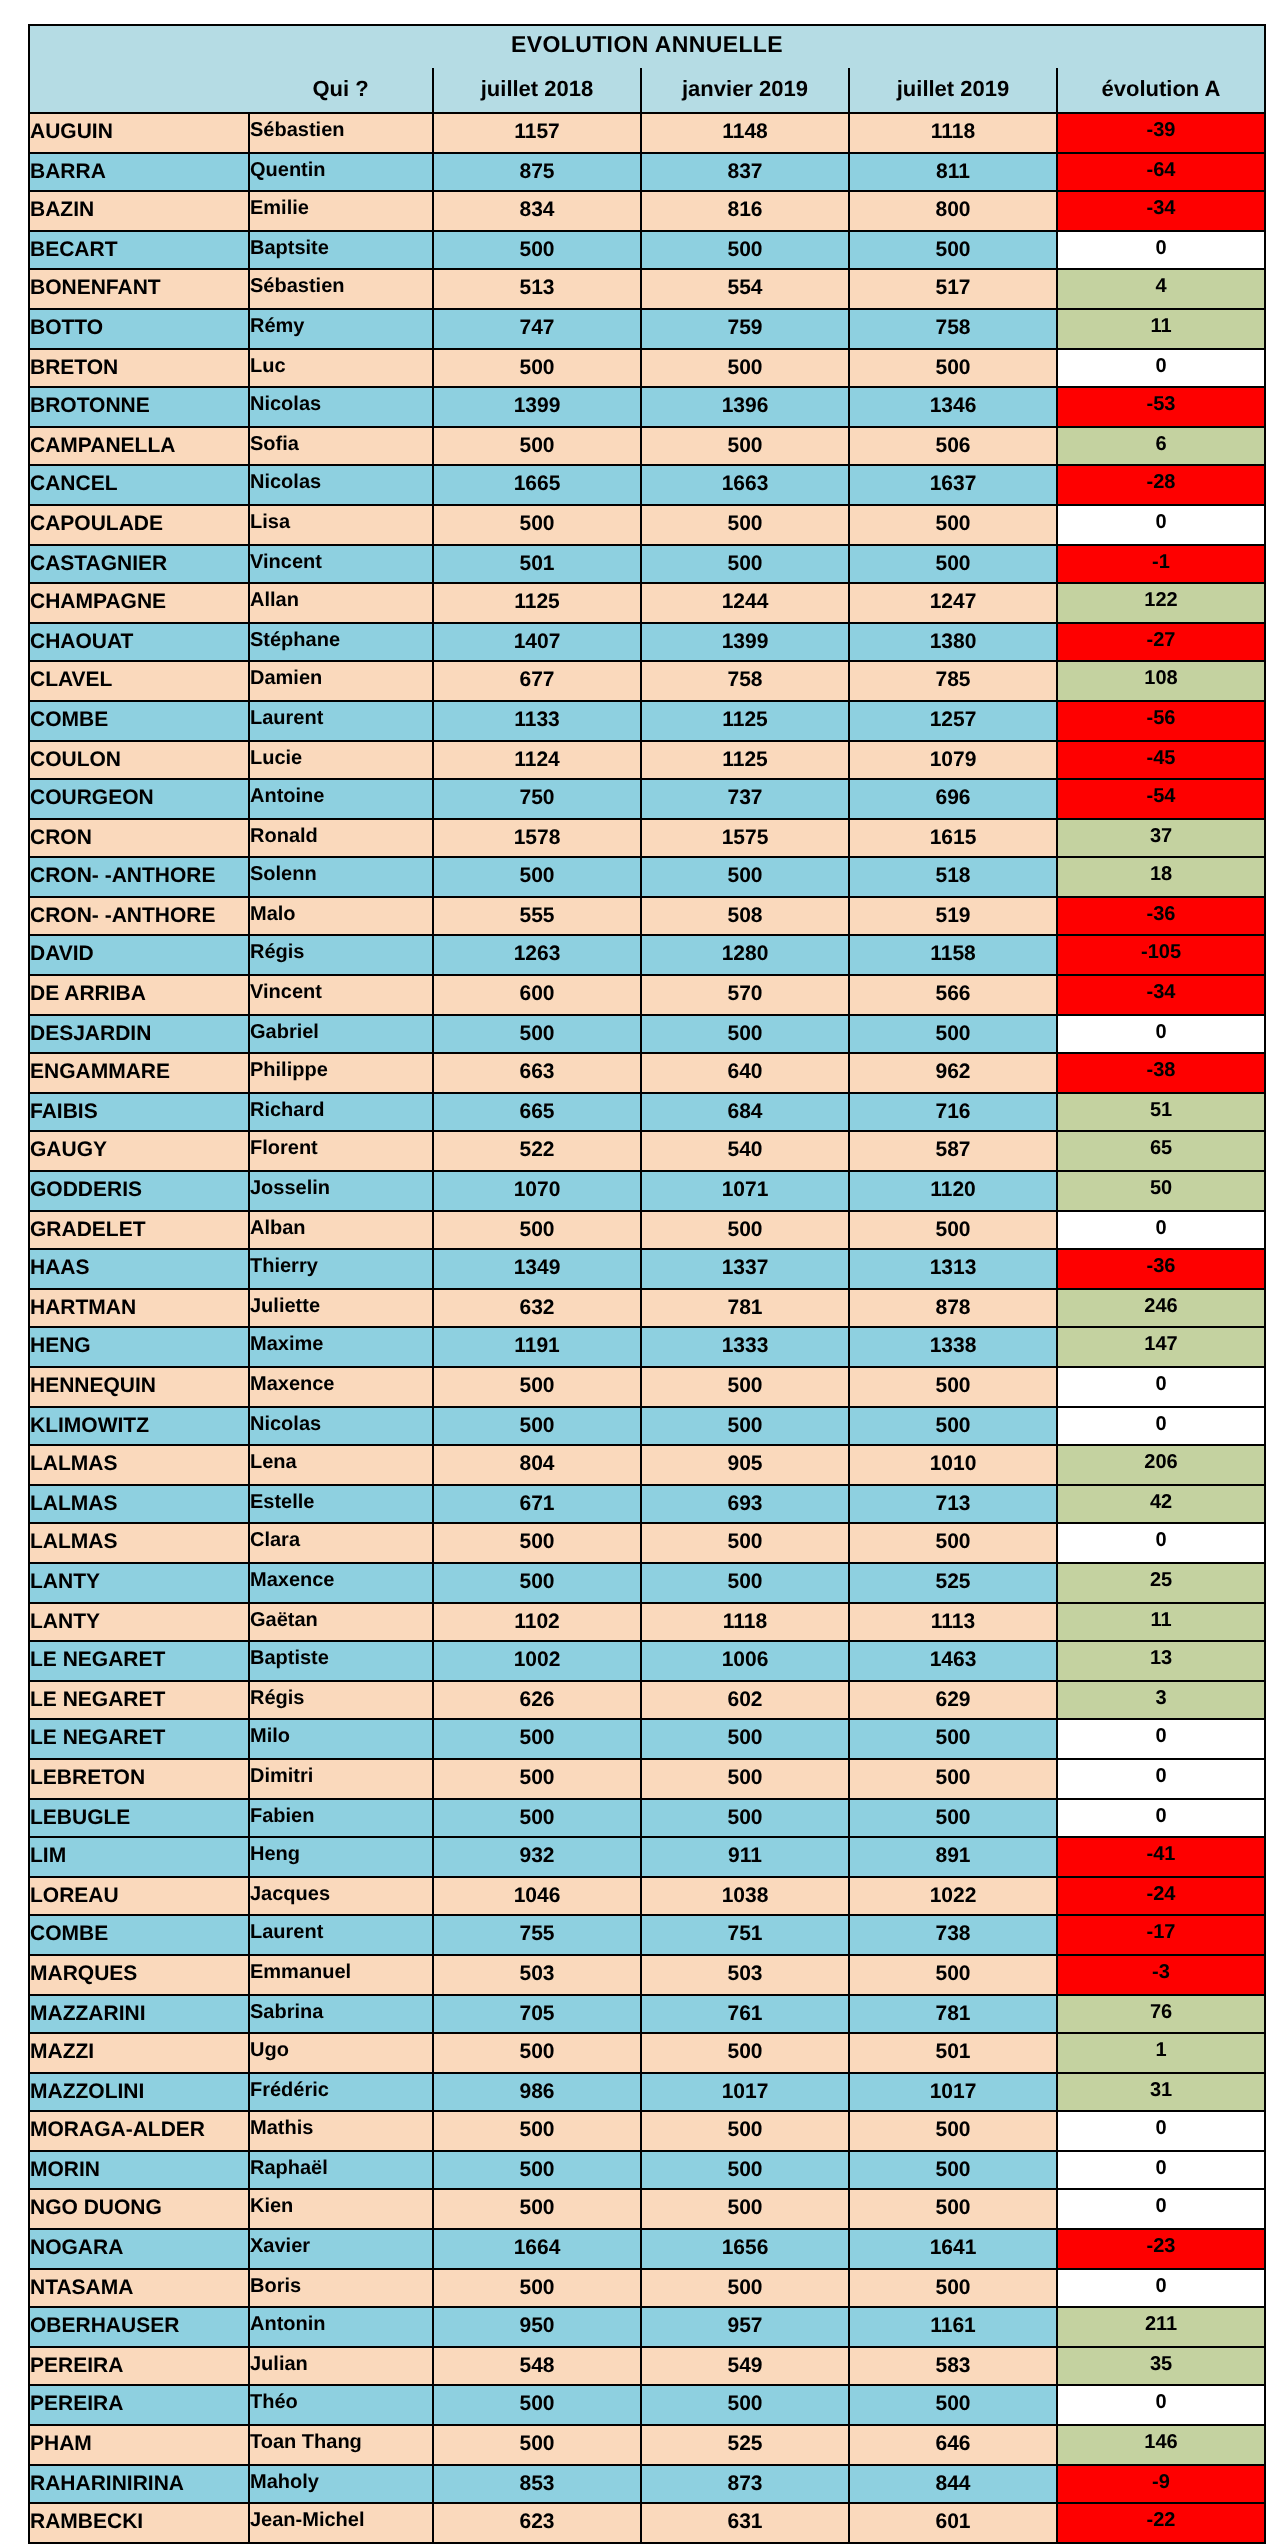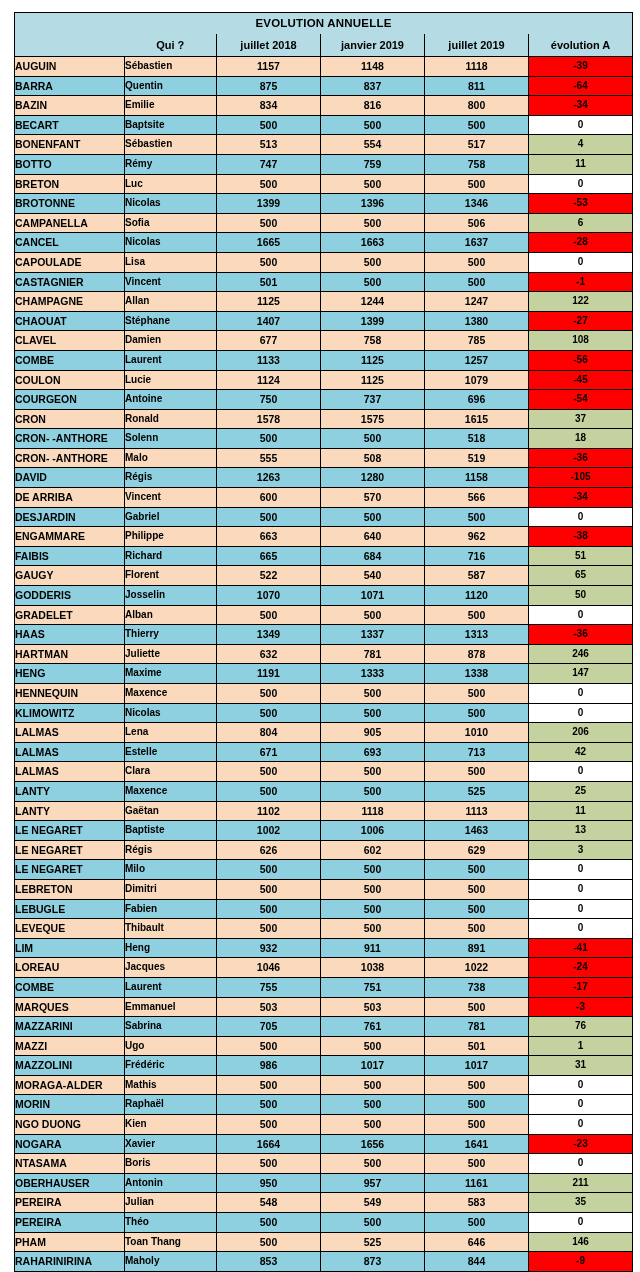--- a/index.html
+++ b/index.html
@@ -471,28 +471,20 @@
           <td class="evo zero">0</td>
         </tr>
         <tr class="band-b">
           <td class="nom">LEBUGLE</td>
           <td class="prenom">Fabien</td>
           <td class="num">500</td>
           <td class="num">500</td>
           <td class="num">500</td>
           <td class="evo zero">0</td>
         </tr>
-        <tr class="band-a">
-          <td class="nom">LEVEQUE</td>
-          <td class="prenom">Thibault</td>
-          <td class="num">500</td>
-          <td class="num">500</td>
-          <td class="num">500</td>
-          <td class="evo zero">0</td>
-        </tr>
         <tr class="band-b">
           <td class="nom">LIM</td>
           <td class="prenom">Heng</td>
           <td class="num">932</td>
           <td class="num">911</td>
           <td class="num">891</td>
           <td class="evo neg">-41</td>
         </tr>
         <tr class="band-a">
           <td class="nom">LOREAU</td>

